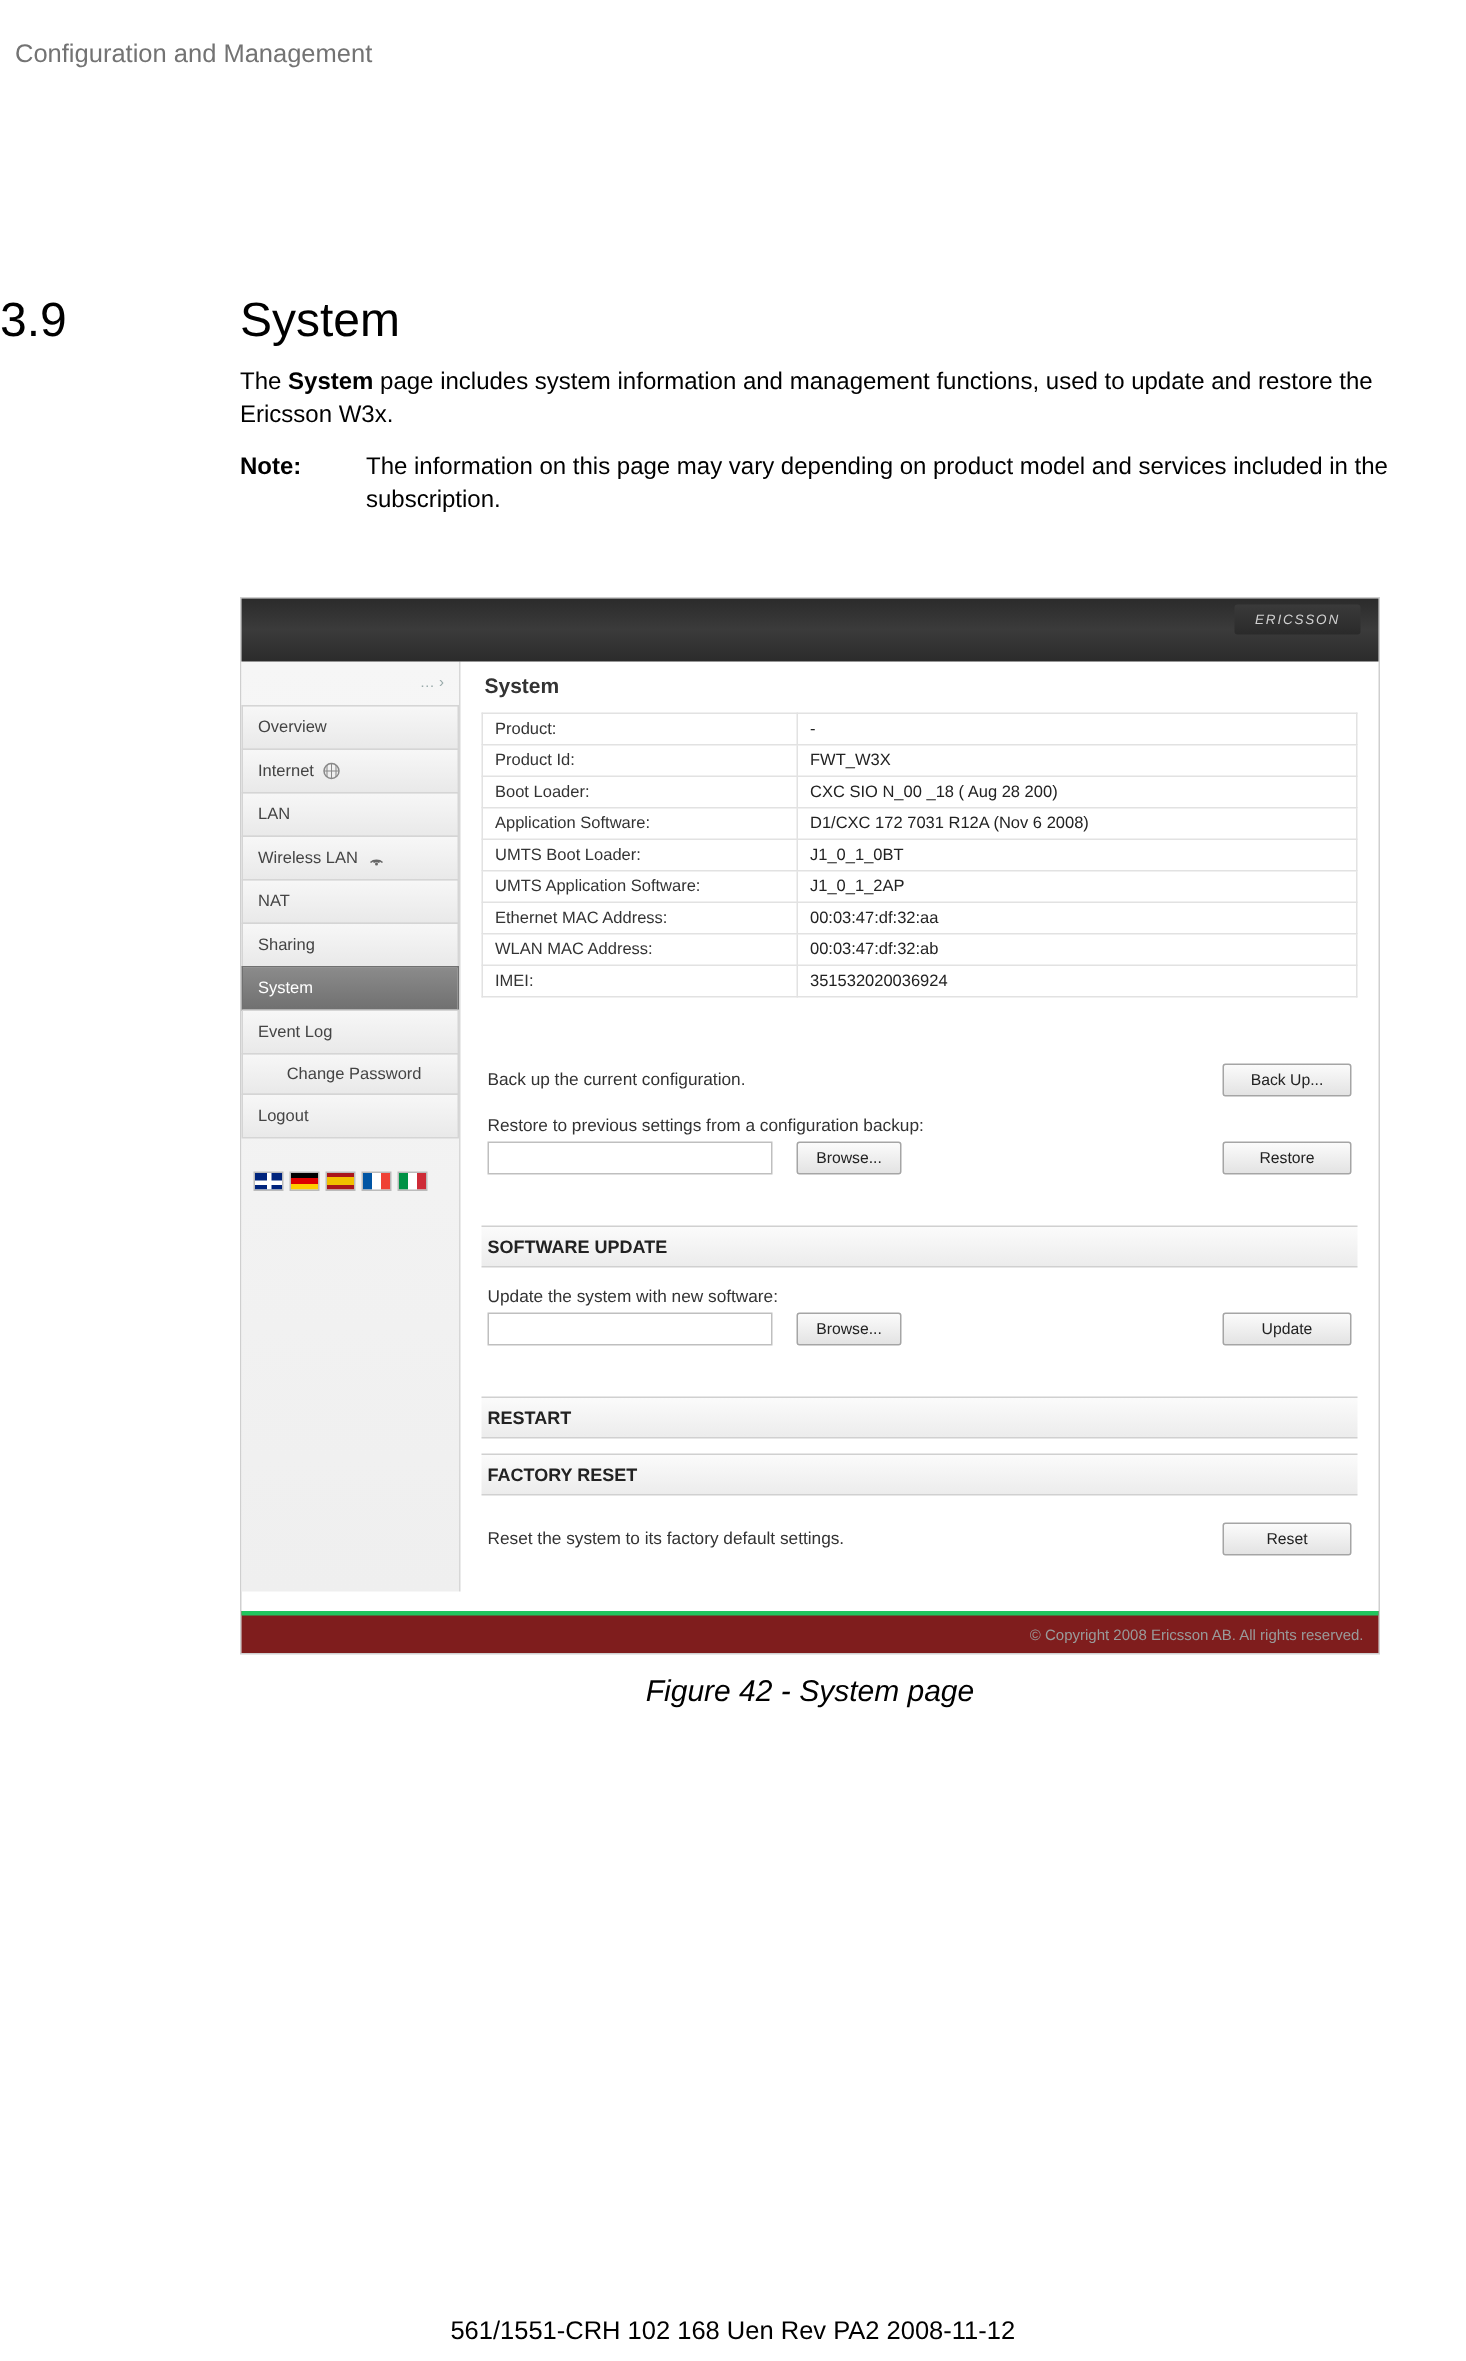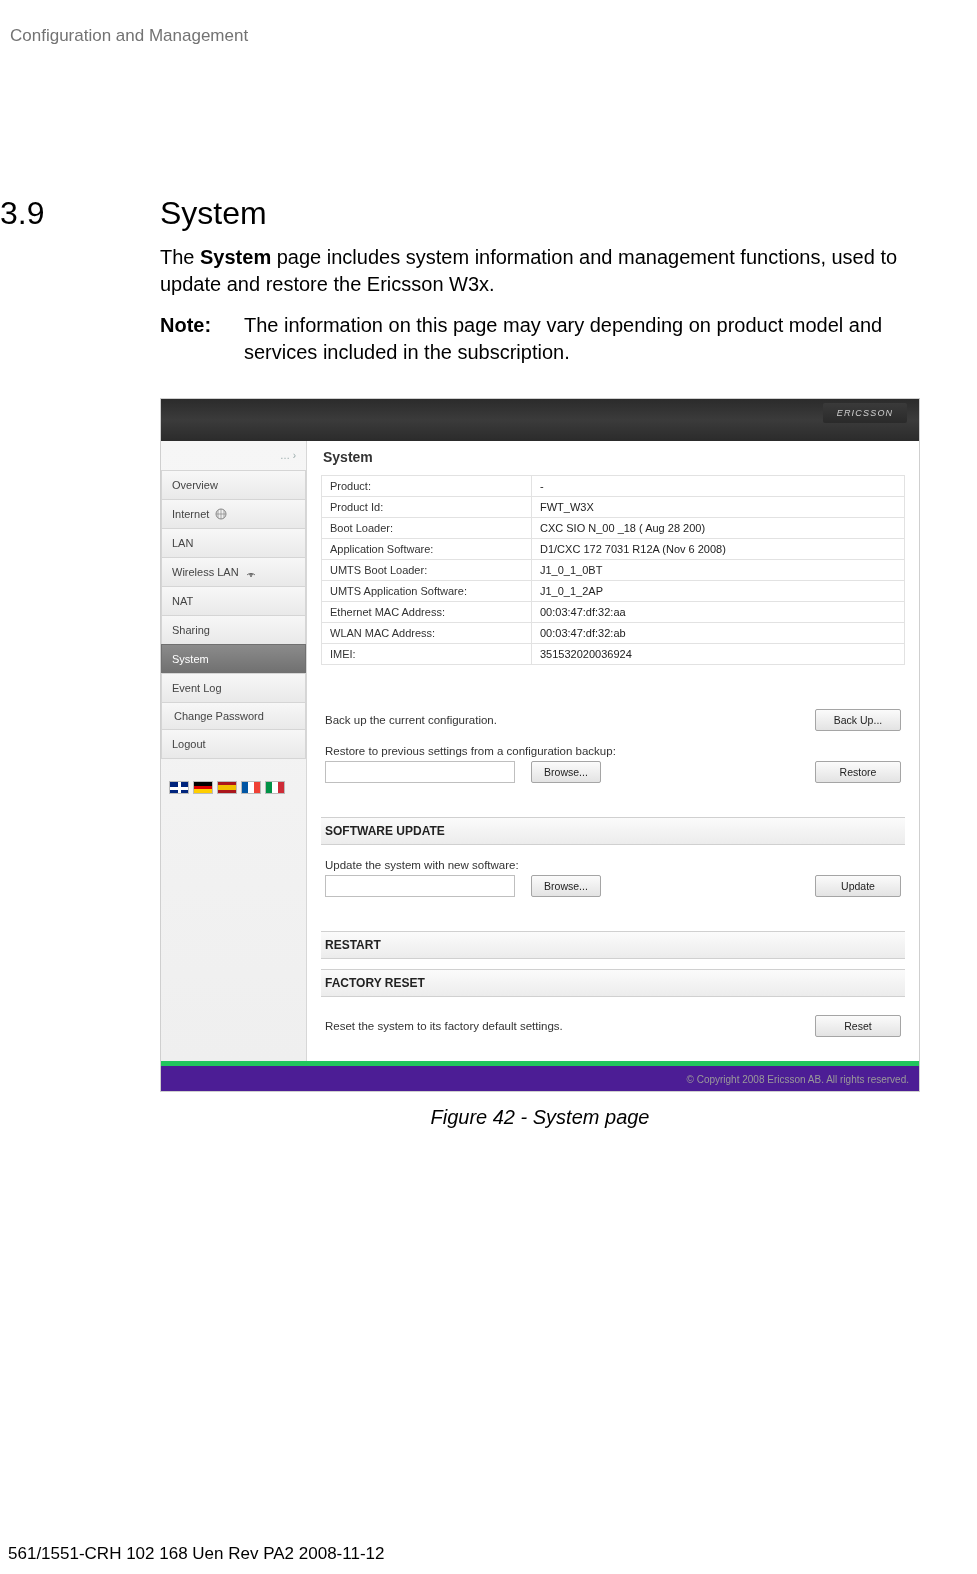--- a/index.html
+++ b/index.html
@@ -1,35 +1,35 @@
 <!DOCTYPE html>
 <html><head>
 <meta charset="utf-8">
 <style>
   * { box-sizing: border-box; margin: 0; padding: 0; }
   html, body { width: 977px; height: 1574px; background: #fff; font-family: Arial, Helvetica, sans-serif; color: #000; }
   .page { width: 977px; height: 1574px; position: relative; padding: 26px 20px 0 0; }
   .running-header { font-size: 17px; color: #737373; margin-left: 10px; margin-bottom: 150px; }
   .section-num { font-size: 32px; font-weight: 400; position: absolute; left: 0; top: 195px; }
   .section-title { font-size: 32px; font-weight: 400; position: absolute; left: 160px; top: 195px; }
-  .body-col { position: absolute; left: 160px; top: 244px; width: 790px; font-size: 20px; line-height: 1.35; }
+  .body-col { position: absolute; left: 160px; top: 244px; width: 790px; font-size: 16px; line-height: 1.35; }
   .body-col p { margin-bottom: 12px; }
   .note-row { display: flex; margin-top: 14px; margin-bottom: 18px; }
   .note-label { font-weight: bold; width: 84px; flex: 0 0 84px; }
   .note-text { flex: 1; }
   .figure-wrap { position: absolute; left: 160px; top: 398px; width: 760px; }
   .figure { width: 760px; border: 1px solid #cfcfcf; background: #fff; font-family: "Segoe UI", Verdana, Geneva, sans-serif; font-size: 11px; color: #333; }
   .fig-banner { height: 42px; background: linear-gradient(180deg,#2b2b2b 0%,#3b3b3b 50%,#2b2b2b 100%); position: relative; }
   .fig-logo { position: absolute; right: 12px; top: 4px; height: 20px; width: 84px; background: linear-gradient(180deg,#3a3a3a,#2a2a2a); border-radius: 2px; color: #d0d0d0; font-size: 9px; letter-spacing: 1.2px; text-align: center; line-height: 20px; font-style: italic; }
   .fig-body { display: flex; }
   .fig-side { width: 146px; background: linear-gradient(180deg,#f6f6f6,#efefef); border-right: 1px solid #d7d7d7; padding-bottom: 40px; }
   .crumb { height: 30px; text-align: right; padding-right: 10px; color: #9aa; font-size: 10px; line-height: 30px; border-bottom: 1px solid #e0e0e0; }
   .nav-item { padding: 8px 10px; border: 1px solid #d5d5d5; background: linear-gradient(180deg,#f7f7f7,#e9e9e9); font-size: 11px; color: #444; display: flex; align-items: center; gap: 6px; margin-top: -1px; }
   .nav-item.active { background: linear-gradient(180deg,#8b8b8b,#707070); color: #fff; border-color: #707070; }
-  .nav-item.tall { padding: 6px 12px; line-height: 1.3; }
+  .nav-item.tall { padding: 6px 24px; line-height: 1.3; justify-content: flex-end; }
   .nav-icon { width: 12px; height: 12px; display:inline-block; }
   .flags { margin: 22px 8px 0 8px; display:flex; flex-wrap:wrap; gap:4px; }
   .flag { width: 20px; height: 13px; display:inline-block; border: 1px solid #bbb; }
   .flag-uk { background: linear-gradient(#00247d,#00247d); position:relative; overflow:hidden; }
   .flag-uk::before, .flag-uk::after { content:""; position:absolute; background:#fff; }
   .flag-uk::before { left:0; right:0; top:5px; height:3px; }
   .flag-uk::after { top:0; bottom:0; left:8px; width:3px; }
   .flag-de { background: linear-gradient(#000 33%, #dd0000 33% 66%, #ffce00 66%); }
   .flag-es { background: linear-gradient(#aa151b 25%, #f1bf00 25% 75%, #aa151b 75%); }
   .flag-fr { background: linear-gradient(90deg,#0055a4 33%,#fff 33% 66%,#ef4135 66%); }
@@ -39,23 +39,23 @@
   .info-table { width: 100%; border-collapse: collapse; font-size: 11px; margin-bottom: 26px; }
   .info-table td { border: 1px solid #e2e2e2; padding: 4px 8px; font-family: Verdana, Geneva, sans-serif; color: #222; }
   .info-table td:first-child { width: 210px; color:#333; }
   .sect-title { font-weight: bold; font-size: 12px; color: #222; border-top: 1px solid #d0d0d0; border-bottom: 1px solid #d0d0d0; background: linear-gradient(#fbfbfb,#ececec); padding: 6px 4px; margin-top: 10px; }
   .sect-body { padding: 14px 4px 10px 4px; font-size: 11.5px; color: #333; font-family: Verdana, Geneva, sans-serif; }
   .row-line { display:flex; justify-content:space-between; align-items:center; margin: 4px 0 14px 0; }
   .file-row { display:flex; gap:16px; align-items:flex-start; }
   .fi-input { width: 190px; height: 22px; border: 1px solid #bfbfbf; background:#fff; }
   .btn { min-width: 86px; height: 22px; border: 1px solid #a5a5a5; background: linear-gradient(#fbfbfb,#e3e3e3); font-size: 10.5px; color: #222; border-radius: 2px; text-align:center; padding:0 6px; }
   .btn.sm { min-width: 70px; }
-  .fig-footer { text-align:right; font-size:10px; color:#9a9a9a; padding: 8px 10px 6px 0; border-top:5px solid #22c55e; background: #4c1d95; }
+  .fig-footer { text-align:right; font-size:10px; color:#9a9a9a; padding: 8px 10px 6px 0; border-top:3px solid #22c55e; background: #7f1d1d; margin-top: 13px; }
   .caption { text-align:center; font-size: 20px; font-style: italic; margin-top: 14px; }
-  .page-footer { position:absolute; bottom: 10px; left: 0; right: 0; display:flex; justify-content:flex-start; font-size: 17px; padding: 0 8px 0 8px; }
+  .page-footer { position:absolute; bottom: 10px; left: 0; right: 0; display:flex; justify-content:center; font-size: 17px; padding: 0 8px 0 8px; }
 </style>
 </head>
 <body>
 
 <div class="page">
   <div class="running-header">Configuration and Management</div>
 
   <div class="section-num">3.9</div>
   <div class="section-title">System</div>
 

